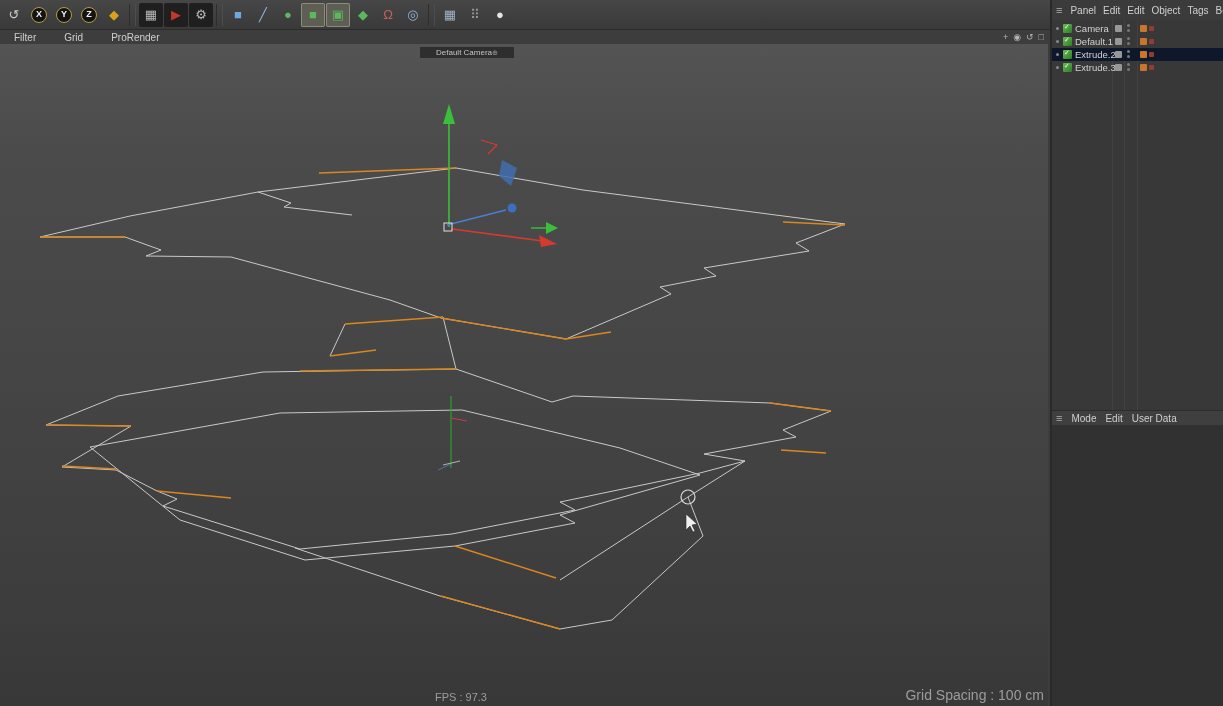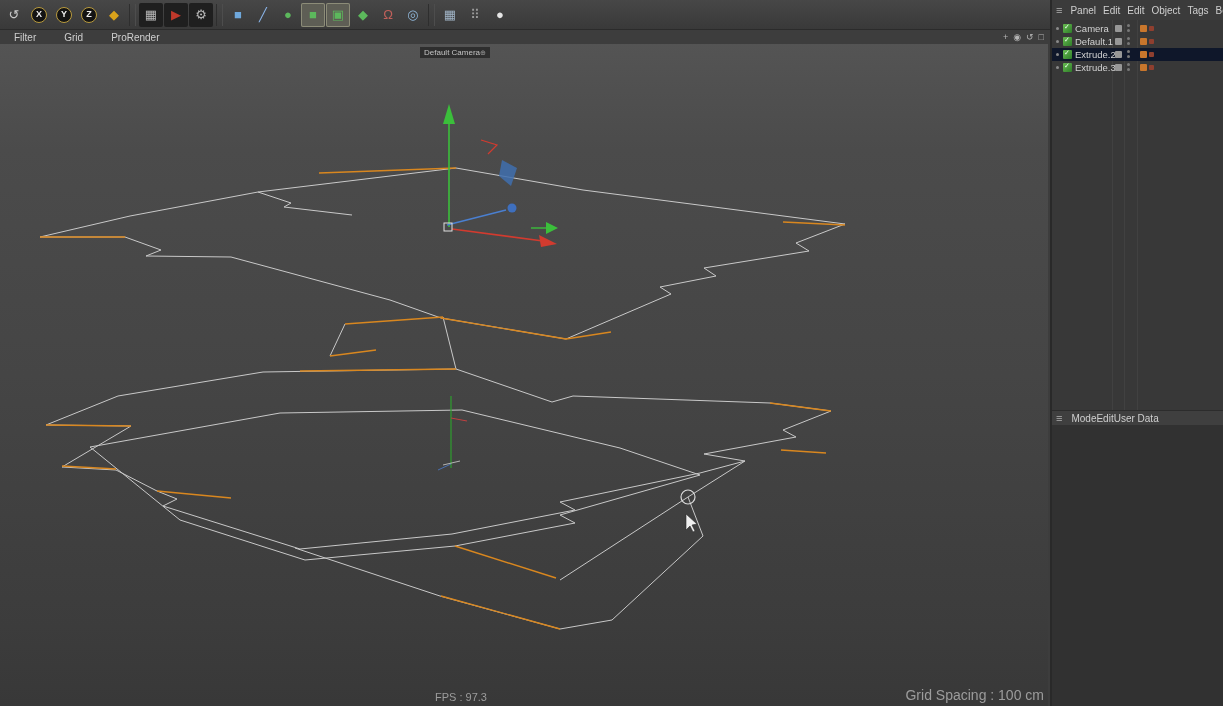--- a/index.html
+++ b/index.html
@@ -28,21 +28,21 @@
   .menu-item{cursor:pointer;white-space:nowrap}
   .vp-nav{position:absolute;right:6px;top:0;height:14px;display:flex;gap:5px;align-items:center;
     color:#b5b5b5;font-size:9px}
   .nav-icon{cursor:pointer;line-height:1}
 
   
   .viewport{position:absolute;left:0;top:44px;width:1048px;height:662px;
     background:linear-gradient(180deg,#545454 0%,#4b4b4b 16%,#454545 50%,#3c3c3c 88%,#383838 100%)}
   svg.canvas{position:absolute;left:0;top:0}
   .cam-pill{position:absolute;left:420px;top:3px;background:rgba(42,42,42,.9);
-    color:#c3c3c3;font-size:8px;padding:1px 4px;display:flex;gap:0;align-items:center;cursor:pointer}
+    color:#c3c3c3;font-size:8px;padding:1px 16px;display:flex;gap:0;align-items:center;cursor:pointer}
   .pill-icon{font-size:7px;color:#9a9a9a}
   .pill-icon::before{content:"⊕"}
   .fps{position:absolute;left:435px;bottom:3px;font-size:11px;color:#9c9c9c}
   .grid-label{position:absolute;right:4px;bottom:3px;font-size:14px;color:#9c9c9c}
 
   
   .rpanel{position:absolute;left:1050px;top:0;width:173px;height:706px;background:#383838;
     border-left:2px solid #292929;overflow:hidden}
   .om-bar{position:absolute;left:0;top:0;width:100%;height:20px;background:#3b3b3b;
     display:flex;align-items:center;gap:8px;padding:0 4px;font-size:10px;color:#cfcfcf}
@@ -61,21 +61,21 @@
   .obj-name{max-width:52px;overflow:hidden;white-space:nowrap}
   .col-toggle{position:absolute;left:63px;top:3px;width:7px;height:7px;background:#979797;border-radius:1px}
   .dot{position:absolute;left:75px;width:3px;height:3px;border-radius:50%;background:#787878}
   .dot.d1{top:2px}
   .dot.d2{top:7px}
   .tag1{position:absolute;left:88px;top:3px;width:7px;height:7px;background:#c8762c;border-radius:1px}
   .tag2{position:absolute;left:97px;top:4px;width:5px;height:5px;background:#8f3f2f;border-radius:1px}
   .am-bar{position:absolute;left:0;top:410px;width:100%;height:15px;background:#3f3f3f;
     display:flex;gap:9px;align-items:center;padding:0 4px;font-size:10px;color:#cfcfcf;
     border-top:1px solid #2c2c2c}
-  .am-menus{display:flex;}
+  .am-menus{display:flex;gap:9px}
   .am-body{position:absolute;left:0;top:425px;right:0;bottom:0;background:#313131}
 </style>
 </head>
 <body>
 
 <div class="root">
 
   <div class="toolbar">
 
       <div class="tb-icon">

